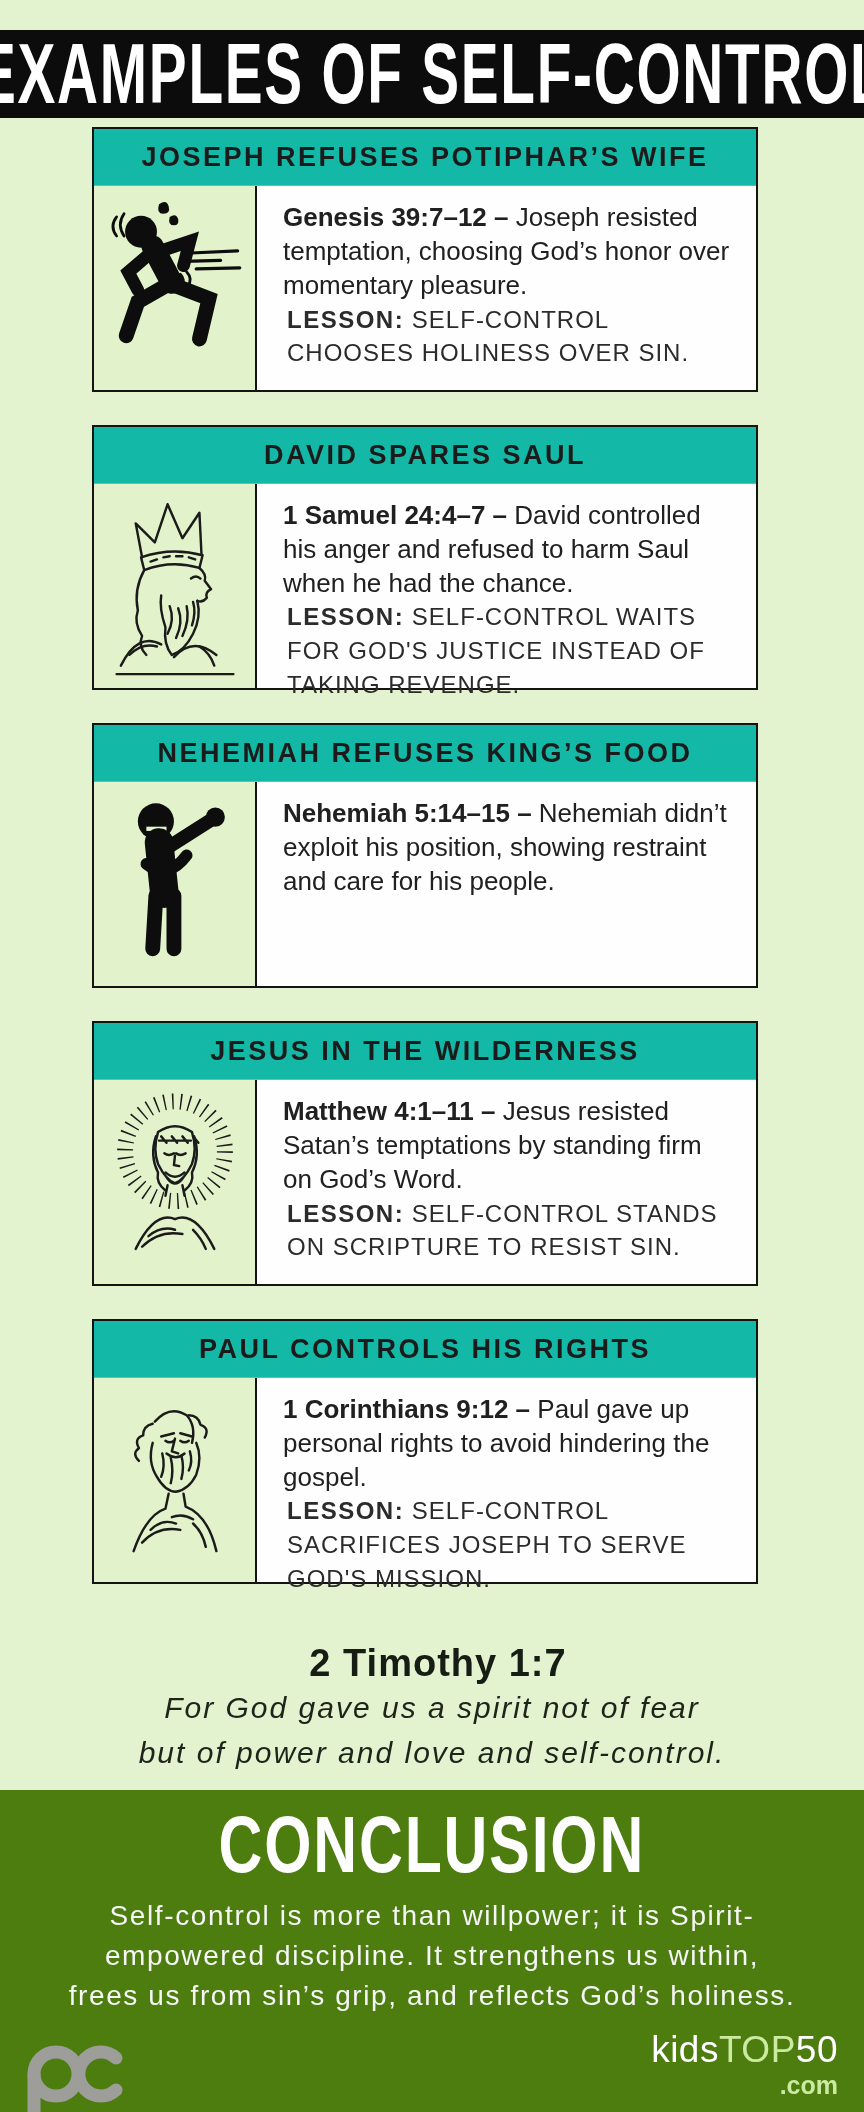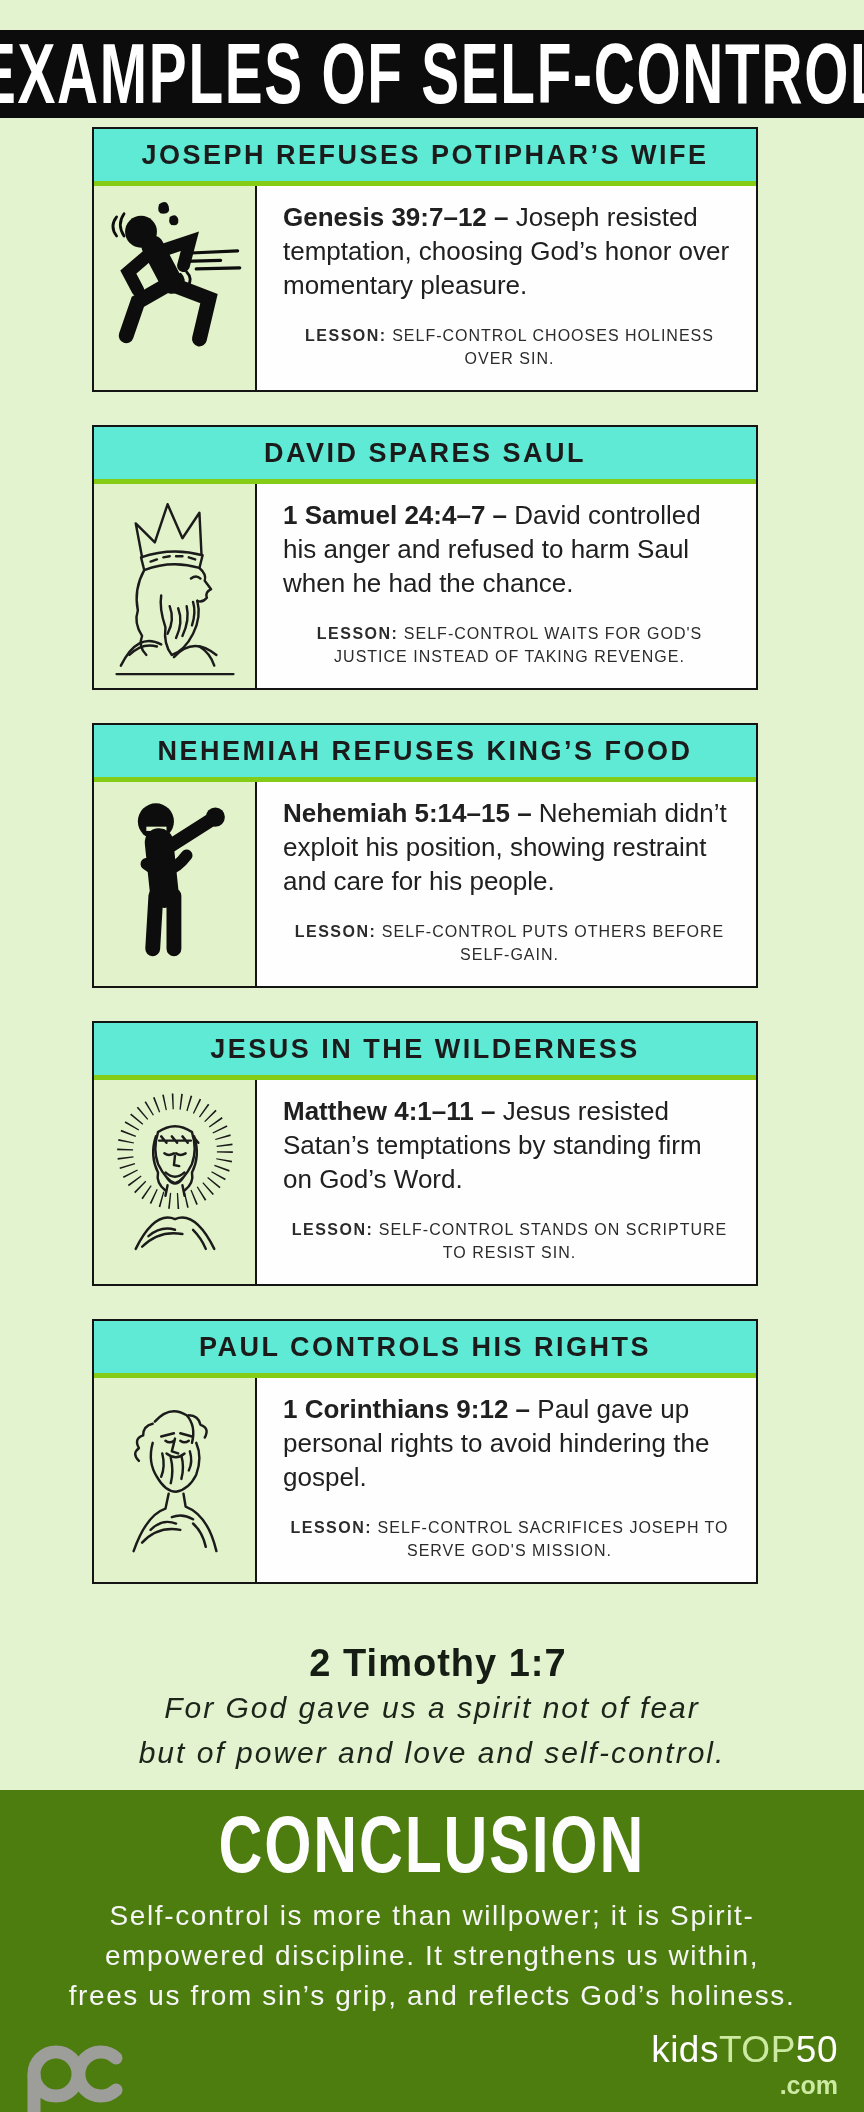--- a/index.html
+++ b/index.html
@@ -24,40 +24,40 @@
     white-space: nowrap; display: inline-block;
     transform: scale(0.86, 1.28);
   }
 
   
   .cards { position: absolute; top: 127px; left: 92px; width: 666px; }
   .card {
     border: 2px solid #141414; background: #fefefe; margin-bottom: 33px;
   }
   .card-title {
-    height: 57px; border-bottom: 5px solid #84cc16;
+    height: 57px; border-bottom: 1px solid #84cc16;
     display: flex; align-items: center; justify-content: center;
     font-size: 27px; font-weight: 700; letter-spacing: 2.5px; color: #1b1b1b;
-    background: #5eead4; white-space: nowrap;
+    background: #14b8a6; white-space: nowrap;
   }
   .card-body { display: flex; height: 204px; }
   .card-icon {
     width: 163px; flex: 0 0 163px; border-right: 2px solid #141414;
     background: #e2f2ca;
     display: flex; align-items: center; justify-content: center; overflow: hidden;
   }
   .card-icon svg { width: 138px; height: 188px; }
   .card-text {
     flex: 1; padding: 15px 20px 12px 26px;
     display: flex; flex-direction: column; justify-content: space-between; border-radius: 31px;
   }
   .scripture { font-size: 26px; line-height: 1.3; color: #202020; }
   .scripture b { font-weight: 700; }
   .lesson {
-    text-align: center; font-size: 16px; letter-spacing: 1px; color: #2b2b2b;
+    font-size: 24px; letter-spacing: 1px; color: #2b2b2b;
     line-height: 1.4; padding: 0 4px 8px 4px;
   }
   .lesson b { font-weight: 700; letter-spacing: 1.5px; }
 
   
   .verse { position: absolute; top: 1642px; left: 0; width: 864px; text-align: center; }
   .verse-ref { font-size: 38px; font-weight: 700; color: #161d14; letter-spacing: 1px; padding-left: 12px; }
   .verse-line {
     font-size: 30px; font-style: italic; letter-spacing: 2px;
     color: #1d241a; line-height: 1.42; margin-top: 2px;
@@ -173,21 +173,20 @@
               <path d="M56 52 L100 24" stroke-width="13"></path>
               <path d="M38 66 Q58 82 76 58" stroke-width="11"></path>
               <path d="M47 96 L44 146" stroke-width="14"></path>
               <path d="M64 96 L64 146" stroke-width="14"></path>
             </g>
             <circle cx="103" cy="22" r="9" fill="#0d0d0d"></circle>
           </svg>
         </div>
         <div class="card-text">
           <p class="scripture"><b>Nehemiah 5:14–15 –</b><span> Nehemiah didn’t exploit his position, showing restraint and care for his people.</span></p>
-          <p class="lesson"><b>LESSON:</b><span> SELF-CONTROL PUTS OTHERS BEFORE SELF-GAIN.</span></p>
         </div>
       </div>
     </section>
 
     <section class="card">
       <div class="card-title">JESUS IN THE WILDERNESS</div>
       <div class="card-body">
         <div class="card-icon">
           <svg viewBox="0 0 130 170">
             <circle cx="65" cy="56" r="47" fill="none" stroke="#1b1b1b" stroke-width="15" stroke-dasharray="1.4 6.4"></circle>

